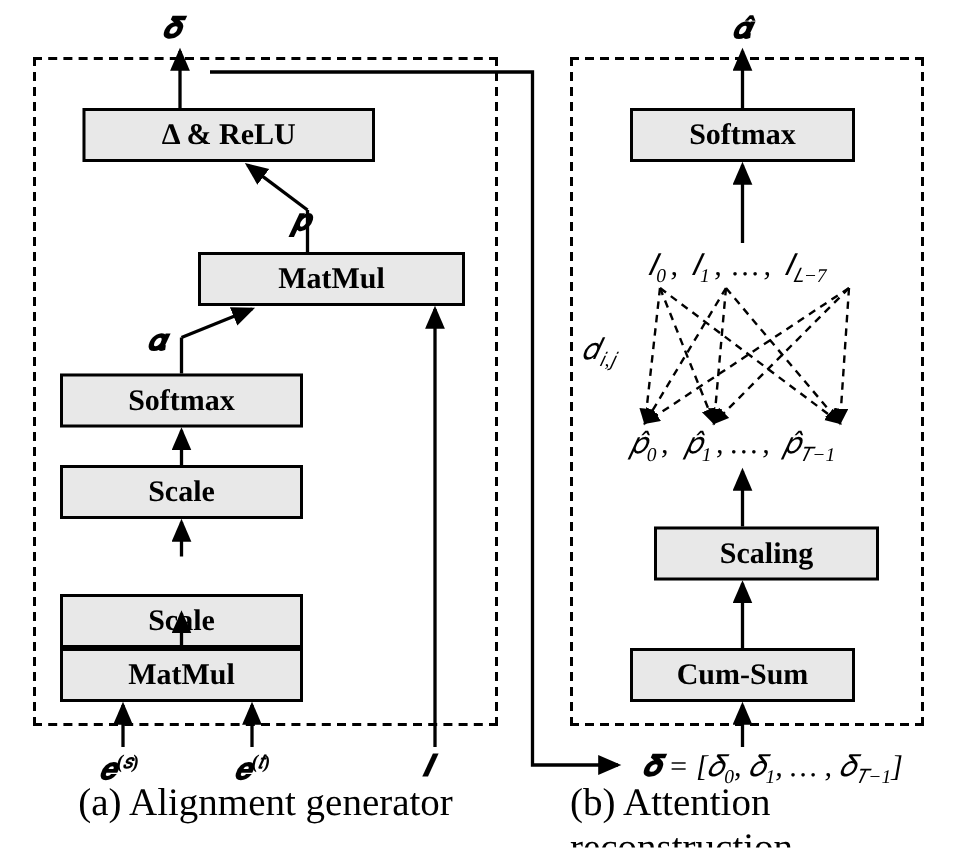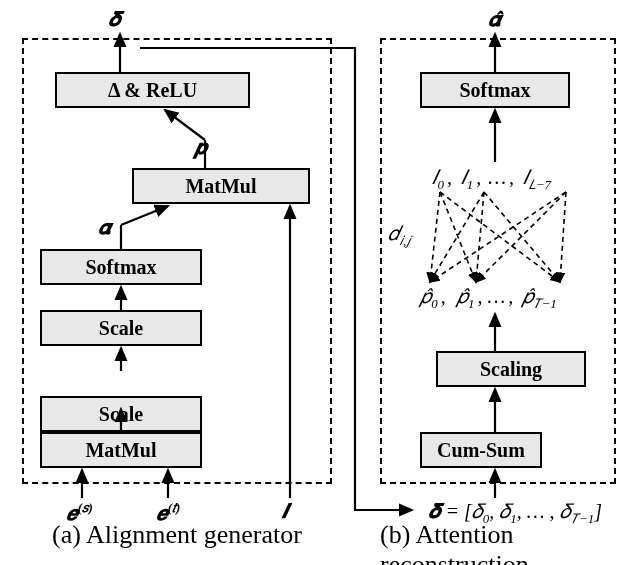--- a/index.html
+++ b/index.html
@@ -37,21 +37,21 @@
     align-items: center;
     justify-content: center;
   }
   .blk-matmul-bot { left: 40px; top: 432px; width: 162px; height: 36px; }
   .blk-scale      { left: 40px; top: 371px; width: 162px; height: 36px; margin-top: 25px; }
   .blk-mask       { left: 40px; top: 310px; width: 162px; height: 36px; }
   .blk-softmax-a  { left: 40px; top: 249px; width: 162px; height: 36px; }
   .blk-matmul-top { left: 132px; top: 168px; width: 178px; height: 36px; }
   .blk-deltarelu  { left: 55px; top: 72px;  width: 195px; height: 36px; }
 
-  .blk-cumsum   { left: 420px; top: 432px; width: 122px; height: 36px; }
+  .blk-cumsum   { left: 420px; top: 432px; width: 150px; height: 36px; }
   .blk-scaling  { left: 436px; top: 351px; width: 150px; height: 36px; }
   .blk-softmax-b{ left: 420px; top: 72px;  width: 150px; height: 36px; }
 
   .txt {
     position: absolute;
     font-size: 20px;
   }
   .bold { font-weight: bold; }
   .italic { font-style: italic; }
   .sup { font-size: 13px; vertical-align: super; }

